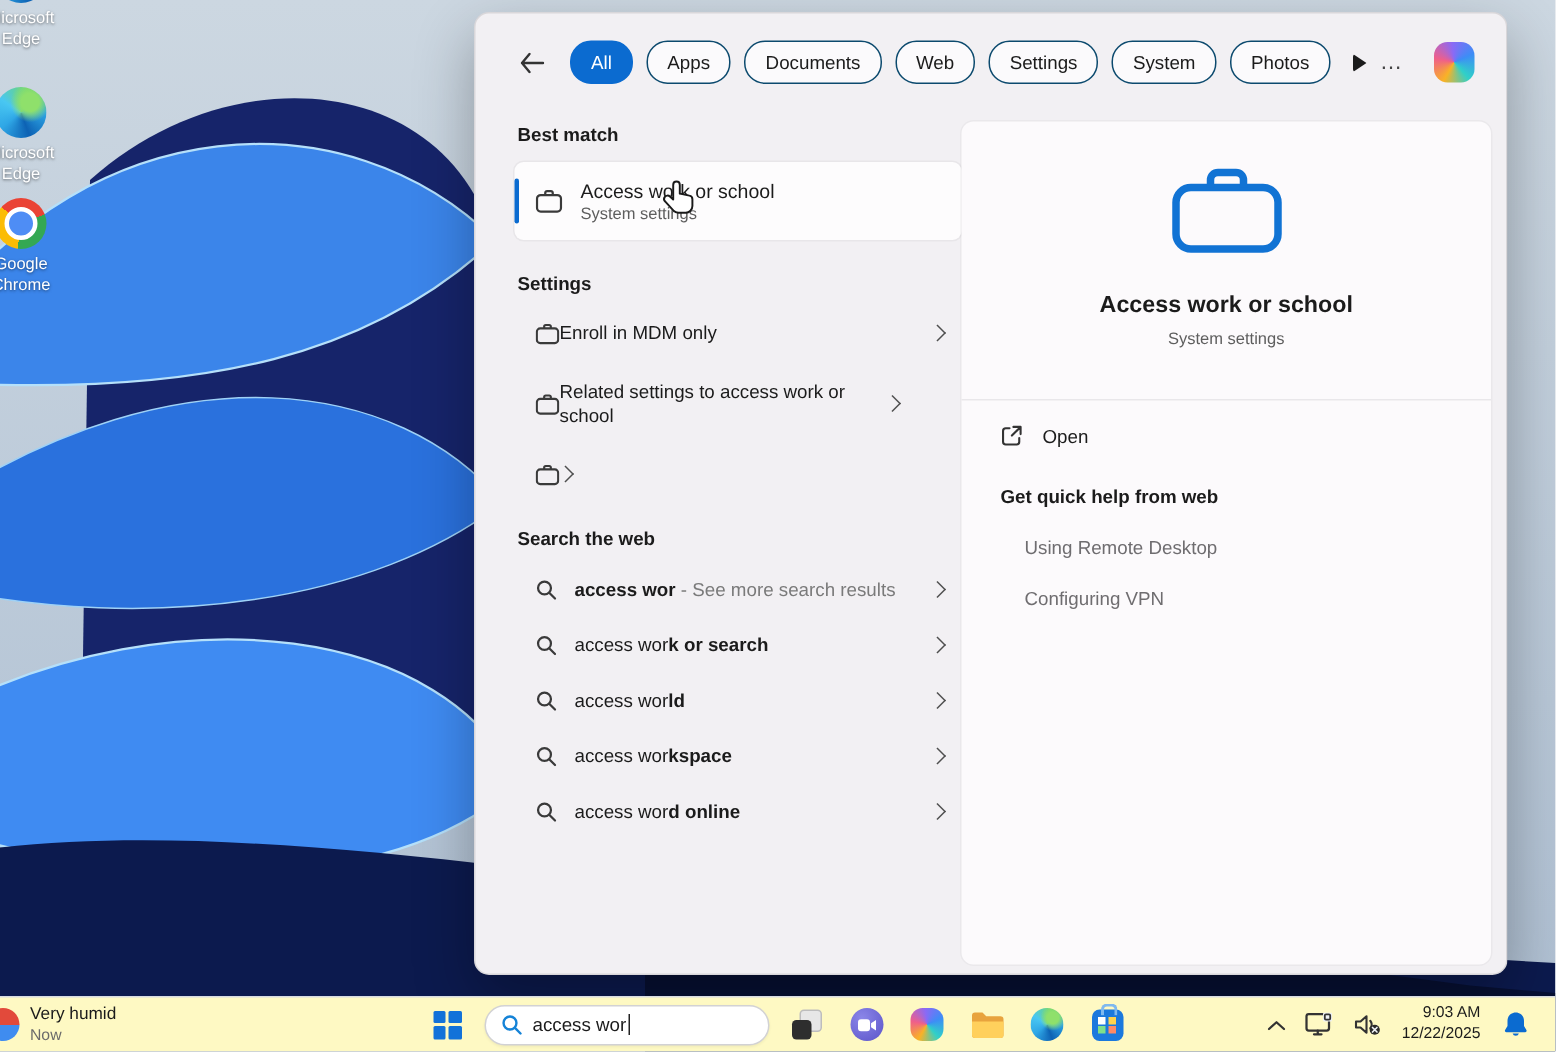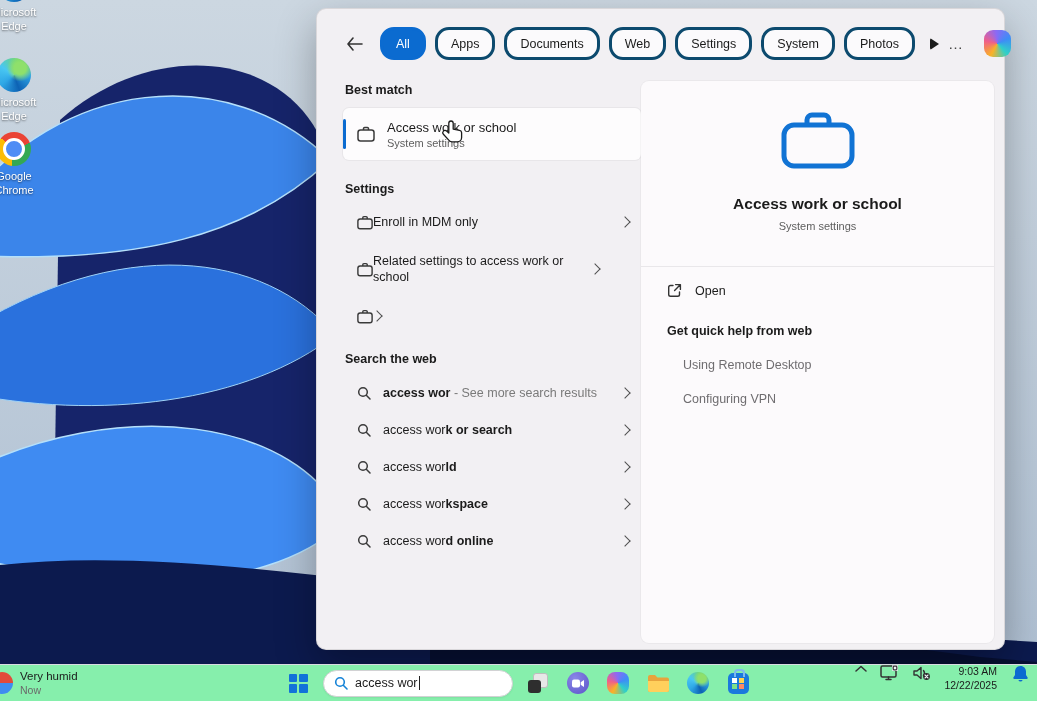--- a/index.html
+++ b/index.html
@@ -21,21 +21,21 @@
     transform:translate(-50%,-50%);border-radius:50%;background:#4e8df5;border:3px solid #fff;}
 
   
   .flyout{position:absolute;left:316px;top:8px;width:689px;height:642px;border-radius:10px;
     background:#f2f0f3;border:1px solid rgba(0,0,0,.10);box-sizing:border-box;
     box-shadow:0 16px 40px rgba(0,0,0,.30);}
   .tabs-row{position:absolute;left:0;top:18px;width:100%;display:flex;align-items:center;
     padding:0 24px;box-sizing:border-box;gap:9px;}
   .back-btn{width:26px;height:26px;display:flex;align-items:center;justify-content:center;flex:0 0 auto;margin-right:4px;}
   .pill{height:27px;display:flex;align-items:center;padding:0 13px;border-radius:14px;
-    background:#fbfafc;border:3px solid #0c4a6e;font-size:12.5px;color:#1b1b1b;white-space:nowrap;}
+    background:#fbfafc;border:1px solid #0c4a6e;font-size:12.5px;color:#1b1b1b;white-space:nowrap;}
   .pill.active{background:#0b6bd0;border-color:#0b6bd0;color:#fff;}
   .more-tri{width:0;height:0;border-left:9px solid #1b1b1b;border-top:6px solid transparent;
     border-bottom:6px solid transparent;margin-left:6px;border-radius:2px;}
   .tabs-right{margin-left:auto;display:flex;align-items:center;gap:20px;}
   .dots{font-size:15px;letter-spacing:1px;color:#444;line-height:10px;}
   .copilot-logo{width:27px;height:27px;border-radius:9px;
     background:conic-gradient(from 210deg,#f9b226,#ef5f8a,#8a6af5,#3d8df6,#30d0c8,#f9b226);}
 
   .left-col{position:absolute;left:26px;top:64px;width:298px;}
   .sec-head{font-size:12.5px;font-weight:700;color:#1b1b1b;margin:10px 0 0 2px;}
@@ -64,21 +64,21 @@
   .pv-div{width:100%;height:1px;background:#e9e7ea;margin-top:34px;}
   .pv-open{align-self:flex-start;display:flex;align-items:center;margin:16px 0 0 26px;}
   .pv-open-label{margin-left:13px;font-size:12.5px;color:#1b1b1b;}
   .pv-help{align-self:flex-start;margin:26px 0 0 26px;font-size:12.5px;font-weight:700;color:#1b1b1b;}
   .pv-link{align-self:flex-start;margin:20px 0 0 42px;font-size:12.5px;color:#6f6d70;}
 
   
   .cursor{position:absolute;left:441px;top:119px;pointer-events:none;}
 
   
-  .taskbar{position:absolute;left:0;bottom:0;width:100%;height:36px;background:#86efac;
+  .taskbar{position:absolute;left:0;bottom:0;width:100%;height:36px;background:#fef9c3;
     border-top:1px solid #d8dce1;display:flex;align-items:center;}
   .weather{position:absolute;left:-9px;top:0;height:36px;display:flex;align-items:center;}
   .weather-ico{width:22px;height:22px;border-radius:50%;
     background:linear-gradient(180deg,#e24a3b 0 52%,#3f8cf0 52% 100%);}
   .weather-texts{margin-left:7px;}
   .weather-l1{font-size:11.5px;color:#1b1b1b;line-height:1.2;}
   .weather-l2{font-size:10.5px;color:#6a6a6a;line-height:1.2;}
   .tb-center{position:absolute;left:283px;top:0;height:36px;display:flex;align-items:center;gap:10px;}
   .start-logo{width:19px;height:19px;display:grid;grid-template-columns:1fr 1fr;gap:2px;}
   .start-logo span{background:#1272d9;border-radius:1px;}
@@ -100,21 +100,21 @@
   .store::after{content:"";position:absolute;left:4px;top:5px;width:12px;height:11px;
     background:
      linear-gradient(#fff,#fff) 0 0/5px 5px no-repeat,
      linear-gradient(#ffd34d,#ffd34d) 7px 0/5px 5px no-repeat,
      linear-gradient(#7fe08a,#7fe08a) 0 6px/5px 5px no-repeat,
      linear-gradient(#ff8a65,#ff8a65) 7px 6px/5px 5px no-repeat;}
   .edge-sm{width:22px;height:22px;border-radius:50%;
     background:
       radial-gradient(circle at 68% 30%, #8fe06b 0 18%, rgba(0,0,0,0) 40%),
       conic-gradient(from 160deg,#0d62b4,#2fa7e6,#49c7f2,#6fd66f,#2fa7e6,#0d62b4);}
-  .tray{position:absolute;right:6px;top:0;height:36px;display:flex;gap:13px;padding-right:2px;}
+  .tray{position:absolute;right:16px;top:0;height:36px;display:flex;align-items:center;gap:13px;padding-right:2px;}
   .clock{text-align:right;font-size:10.5px;color:#1b1b1b;line-height:1.3;}
   .bell{margin-left:2px;}
 
   .svgline{display:block;}
 </style>
 </head>
 <body>
 <div class="stage">
 
   <svg class="wallpaper" width="1037" height="701" viewBox="0 0 1037 701" preserveAspectRatio="none">

